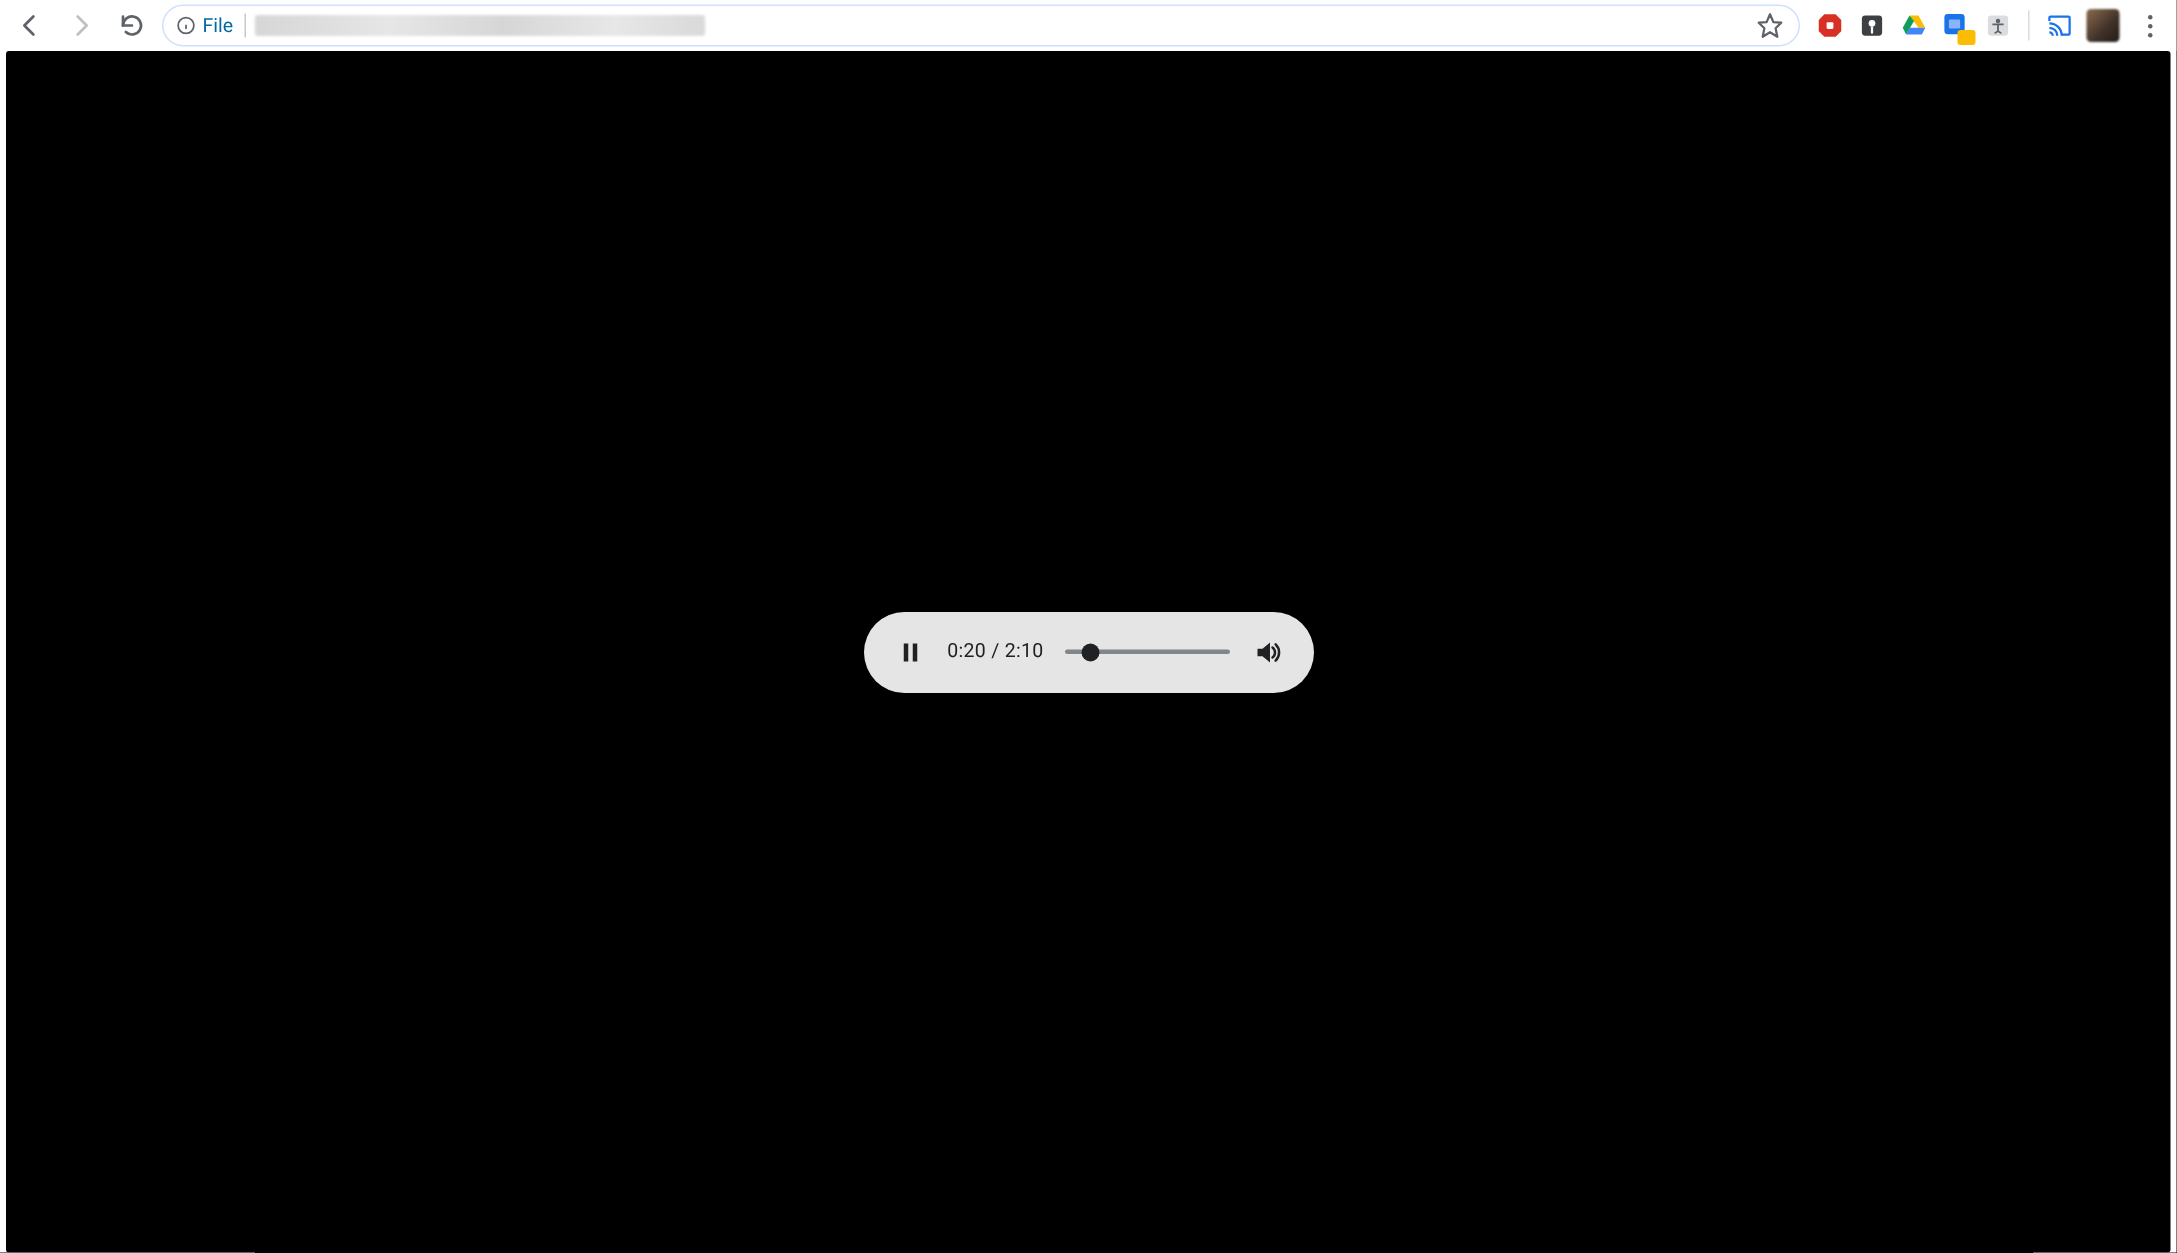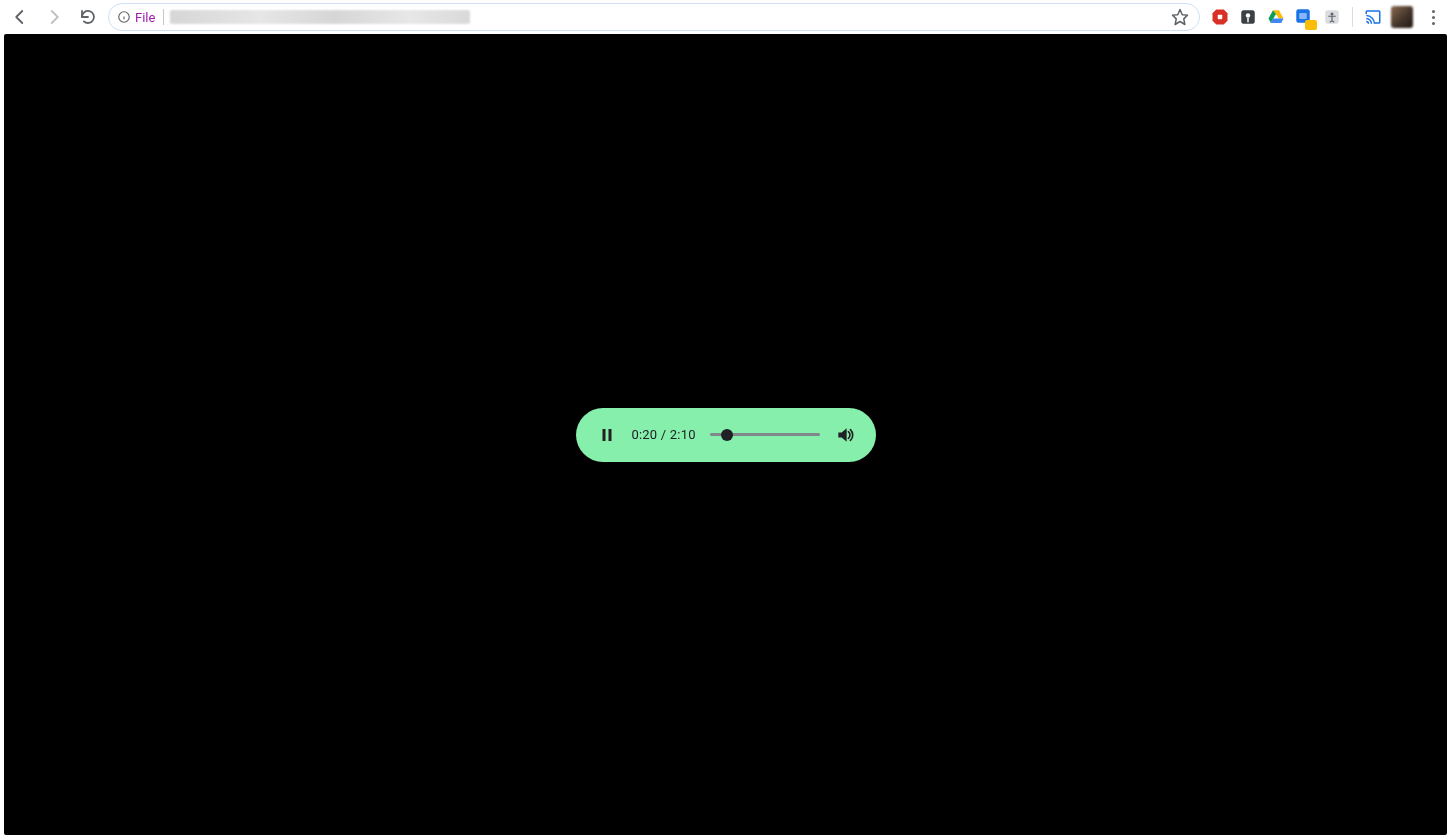--- a/index.html
+++ b/index.html
@@ -4,36 +4,36 @@
   <style>
     * { margin:0; padding:0; box-sizing:border-box; font-family:-apple-system,BlinkMacSystemFont,"Segoe UI",Roboto,Arial,sans-serif; }
     body { width:1451px; height:835px; background:#fff; overflow:hidden; }
 
     
     .toolbar { display:flex; align-items:center; height:34px; padding:0 6px; gap:6px; background:#fff; }
     .nav-btn { width:28px; height:28px; display:flex; align-items:center; justify-content:center; border-radius:50%; cursor:pointer; }
     .nav-btn.disabled svg { opacity:.4; }
     .omnibox { flex:1; height:28px; border:1px solid #cfe0fb; border-radius:14px; display:flex; align-items:center; padding:2px 8px; gap:6px; min-width:0; }
     .omnibox-url { flex:1; display:flex; align-items:center; min-width:0; overflow:hidden; gap:2px; }
-    .proto-chip { color:#a21caf; font-size:13px; display:flex; align-items:center; gap:4px; white-space:nowrap; }
+    .proto-chip { color:#0369a1; font-size:13px; display:flex; align-items:center; gap:4px; white-space:nowrap; }
     .proto-chip .divider { width:1px; height:16px; background:#c5c7c9; margin:0 4px; }
     .blurred { width:300px; height:14px; background:linear-gradient(90deg,#d6d6d6,#e6e6e6 30%,#d6d6d6 55%,#e7e7e7 80%,#d9d9d9); filter:blur(1px); border-radius:2px; }
     .star-btn { width:22px; height:22px; display:flex; align-items:center; justify-content:center; cursor:pointer; }
     .ext-strip { display:flex; align-items:center; gap:8px; padding-left:4px; }
     .ext-ico { width:20px; height:20px; display:flex; align-items:center; justify-content:center; cursor:pointer; }
     .ext-sep { width:1px; height:20px; background:#dadce0; margin:0 2px; }
     .avatar { width:22px; height:22px; border-radius:3px; background:linear-gradient(135deg,#8b6b50 0%,#3f3128 60%,#221b16 100%); filter:blur(.8px); cursor:pointer; }
     .menu-btn { width:24px; height:28px; display:flex; flex-direction:column; align-items:center; justify-content:center; gap:3px; cursor:pointer; }
     .menu-btn span { width:3px; height:3px; background:#5f6368; border-radius:50%; }
 
     
     .page { background:#000; width:100%; height:calc(835px - 34px); position:relative; display:flex; align-items:center; justify-content:center; margin:0 4px 2px; border-radius:2px; width:calc(100% - 8px); }
 
     
-    .player { background:#86efac; height:54px; width:300px; border-radius:40px; display:flex; align-items:center; padding:0 20px; gap:14px; box-shadow:0 1px 2px rgba(0,0,0,.1); }
+    .player { background:#e5e5e5; height:54px; width:300px; border-radius:40px; display:flex; align-items:center; padding:0 20px; gap:14px; box-shadow:0 1px 2px rgba(0,0,0,.1); }
     .ctrl-btn { width:22px; height:22px; display:flex; align-items:center; justify-content:center; cursor:pointer; }
     .time-text { font-size:13px; color:#202124; white-space:nowrap; letter-spacing:.2px; }
     .seek { flex:1; height:12px; position:relative; display:flex; align-items:center; cursor:pointer; }
     .track { position:absolute; left:0; right:0; height:3px; background:#80868b; border-radius:2px; }
     .thumb { position:absolute; width:12px; height:12px; border-radius:50%; background:#202124; top:50%; transform:translate(-50%,-50%); }
 
     
     .ext-wrap { position:relative; width:20px; height:20px; }
     .ext-wrap .badge { position:absolute; bottom:-3px; right:-3px; width:12px; height:10px; background:#fbbc04; border-radius:2px; display:flex; align-items:center; justify-content:center; }
   </style>

